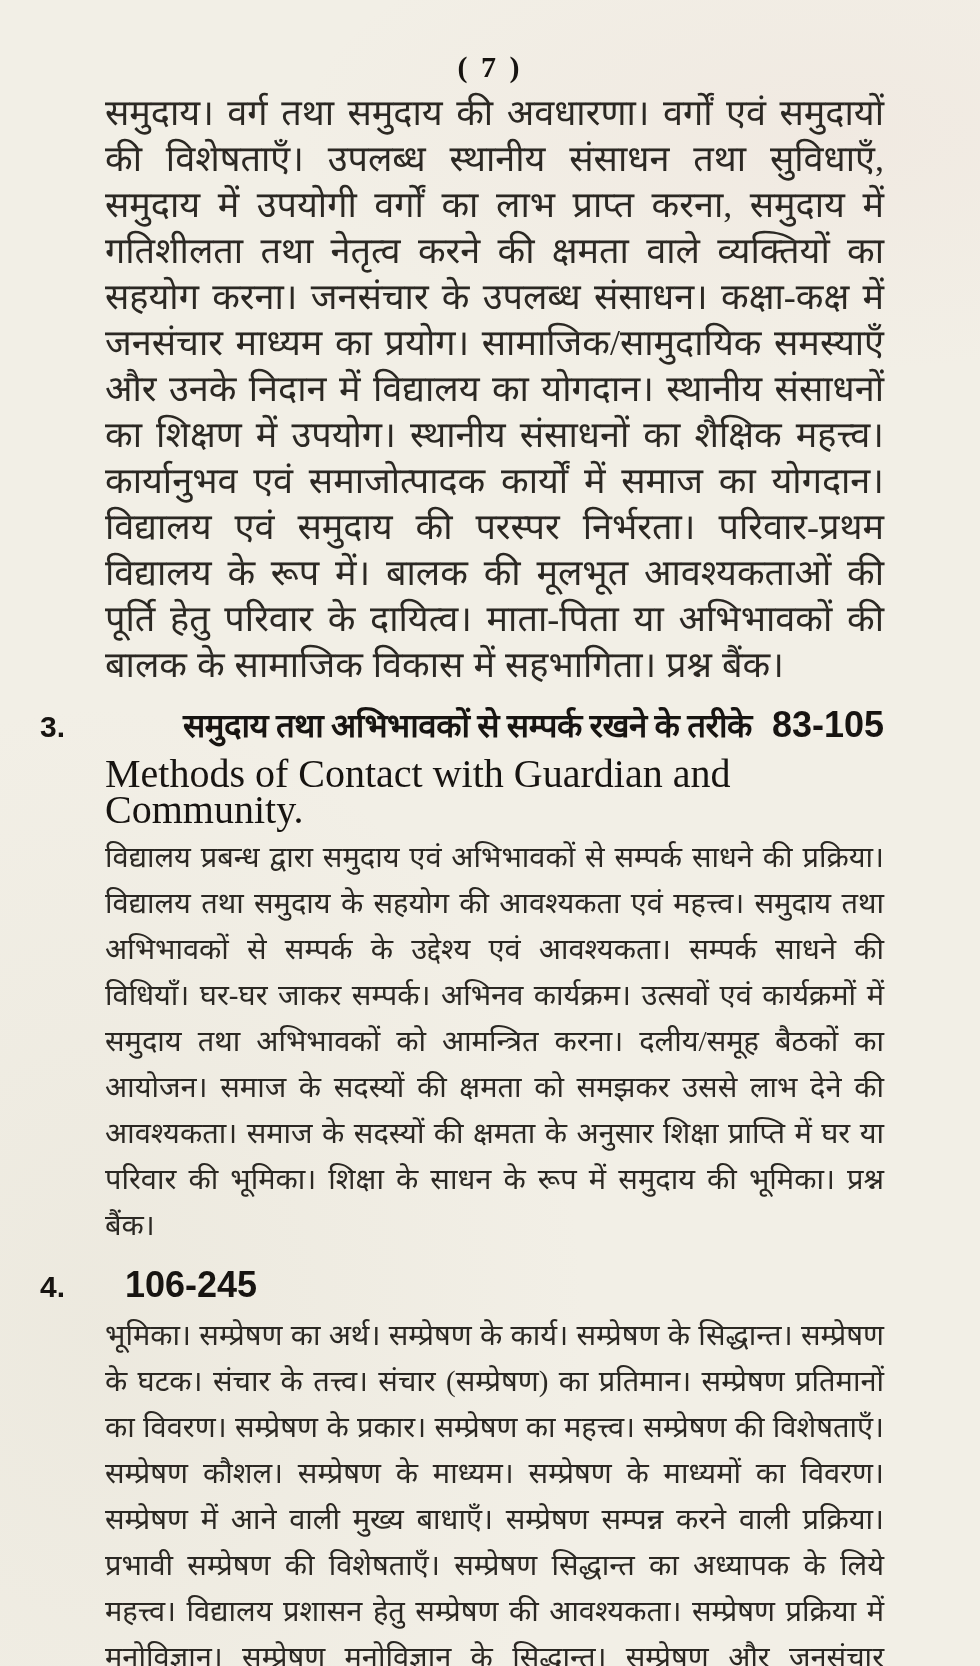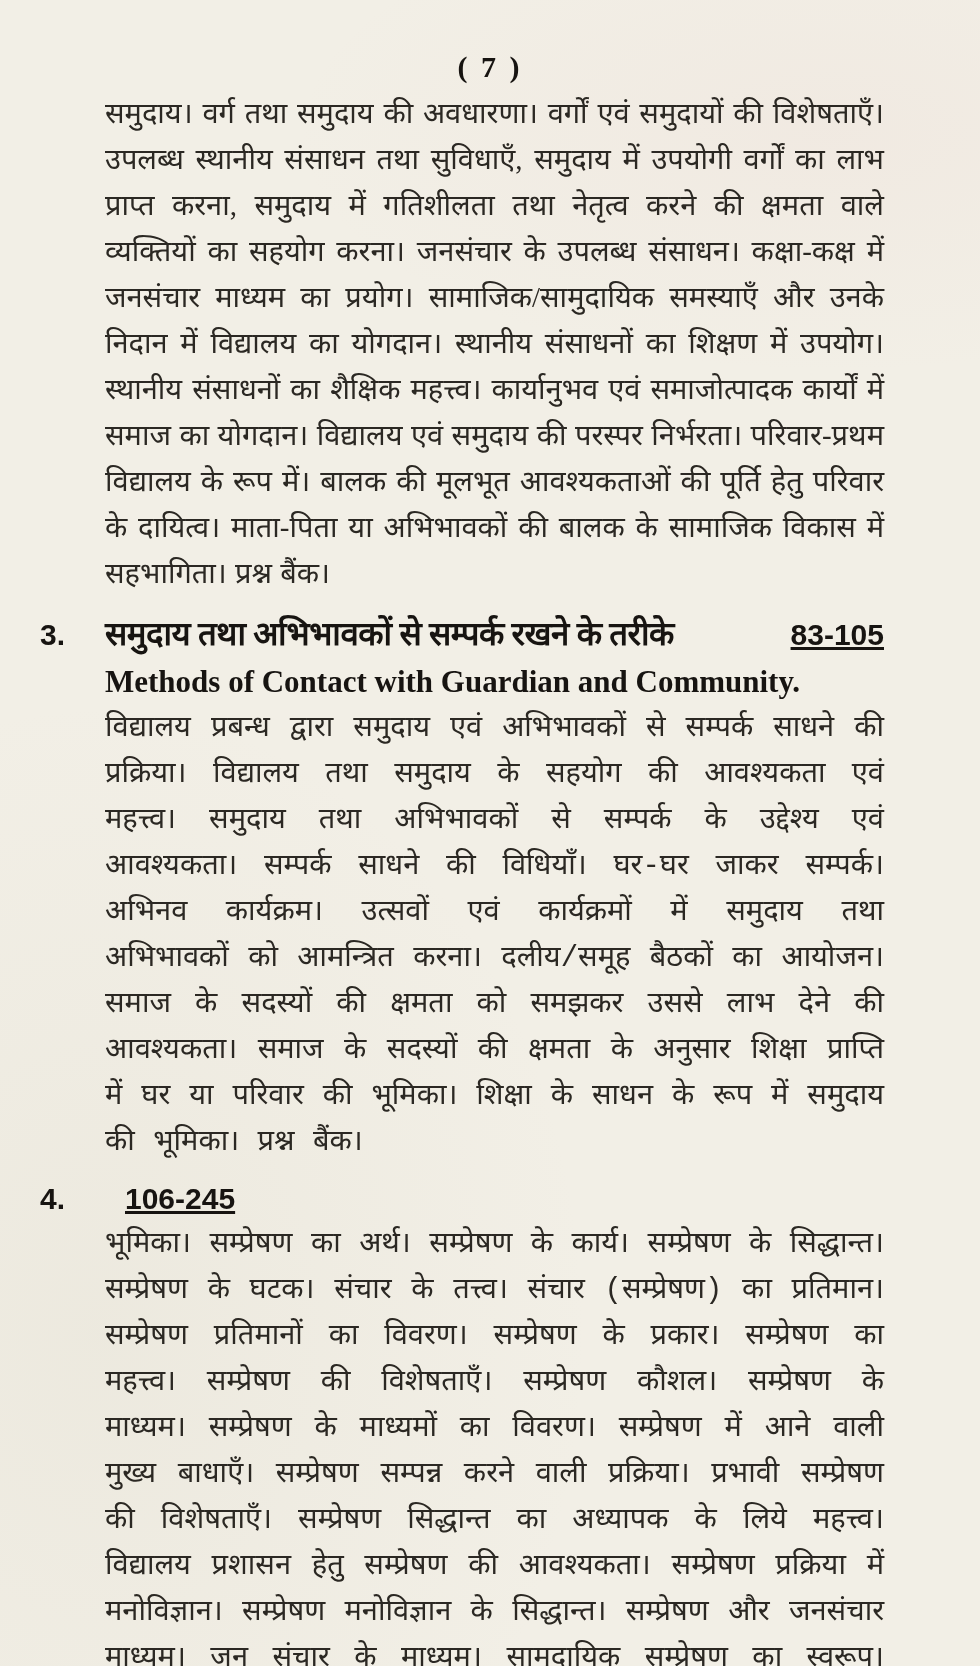--- a/index.html
+++ b/index.html
@@ -30,21 +30,21 @@
   .page-number{
     padding-top:50px;
     text-align:center;
     font-size:30px;
     font-weight:bold;
     letter-spacing:3px;
     color:var(--ink-strong);
   }
   .body-text{
     margin:6px 96px 16px 105px;
-    font-size:29px;
+    font-size:36px;
     line-height:46px;
     text-align:justify;
     word-spacing:1px;
   }
   .toc-entry{
     margin-top:16px;
     padding:0 96px 0 40px;
   }
   .entry-head{
     display:flex;
@@ -58,45 +58,44 @@
     font-size:30px;
     color:var(--ink-strong);
   }
   .entry-title-hi{
     flex:1 1 auto;
     font-weight:bold;
     font-size:33px;
     line-height:44px;
     color:var(--ink-strong);
     letter-spacing:-0.5px;
+    text-align:right;
   }
   .entry-pages{
     flex:0 0 auto;
     font-family:"Liberation Sans","DejaVu Sans",sans-serif;
     font-weight:bold;
-    font-size:30px;
+    font-size:36px;
     color:var(--ink-strong);
     padding-left:20px;
-    text-decoration:underline;
   }
   .entry-title-en{
     margin:8px 0 2px 65px;
-    font-weight:bold;
-    font-size:31px;
+    font-weight:normal;
+    font-size:40px;
     line-height:36px;
     color:var(--ink-strong);
     font-family:"Liberation Serif","DejaVu Serif",serif;
   }
   .entry-body{
     margin:6px 0 0 65px;
     font-size:29px;
     line-height:46px;
     text-align:justify;
     word-spacing:1px;
-    font-family:Liberation Mono, monospace;
   }
 </style>
 </head>
 <body>
 
 <div class="page">
 
   <div class="page-number">( 7 )</div>
 
   <p class="body-text">समुदाय। वर्ग तथा समुदाय की अवधारणा। वर्गों एवं समुदायों की विशेषताएँ। उपलब्ध स्थानीय संसाधन तथा सुविधाएँ, समुदाय में उपयोगी वर्गों का लाभ प्राप्त करना, समुदाय में गतिशीलता तथा नेतृत्व करने की क्षमता वाले व्यक्तियों का सहयोग करना। जनसंचार के उपलब्ध संसाधन। कक्षा-कक्ष में जनसंचार माध्यम का प्रयोग। सामाजिक/सामुदायिक समस्याएँ और उनके निदान में विद्यालय का योगदान। स्थानीय संसाधनों का शिक्षण में उपयोग। स्थानीय संसाधनों का शैक्षिक महत्त्व। कार्यानुभव एवं समाजोत्पादक कार्यों में समाज का योगदान। विद्यालय एवं समुदाय की परस्पर निर्भरता। परिवार-प्रथम विद्यालय के रूप में। बालक की मूलभूत  आवश्यकताओं की पूर्ति हेतु परिवार के दायित्व। माता-पिता या अभिभावकों की बालक के सामाजिक विकास में सहभागिता। प्रश्न बैंक।</p>

